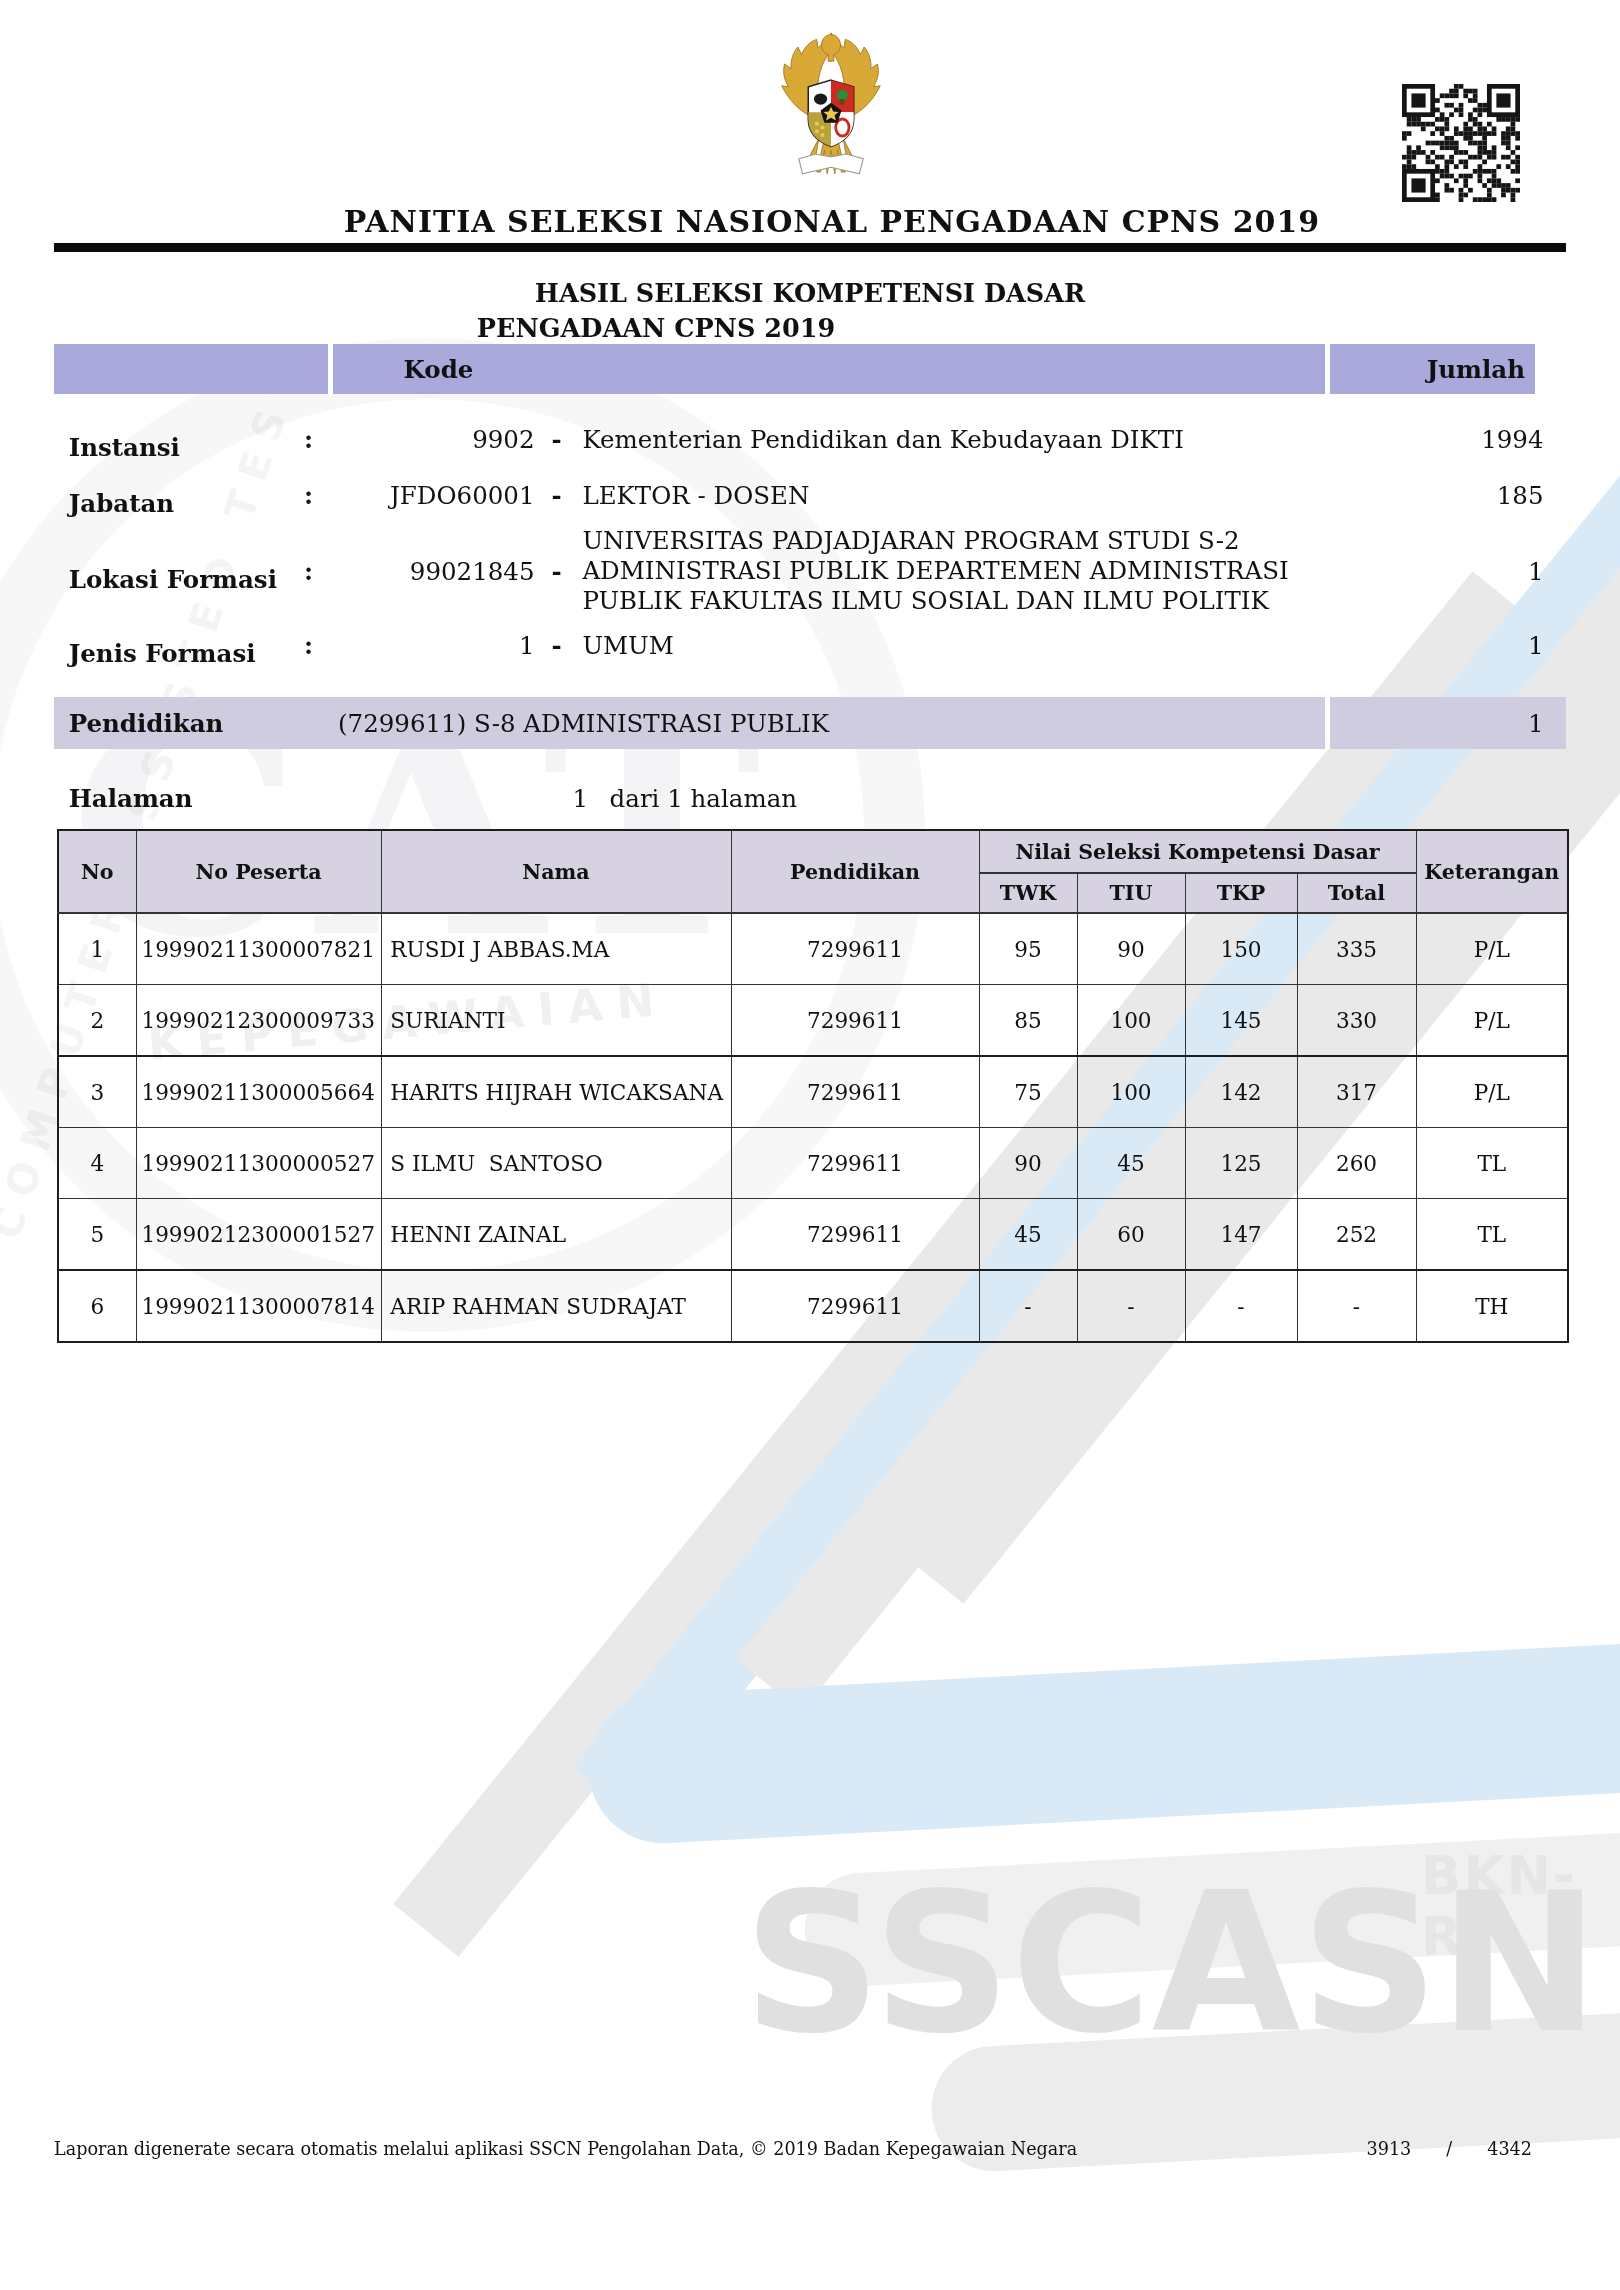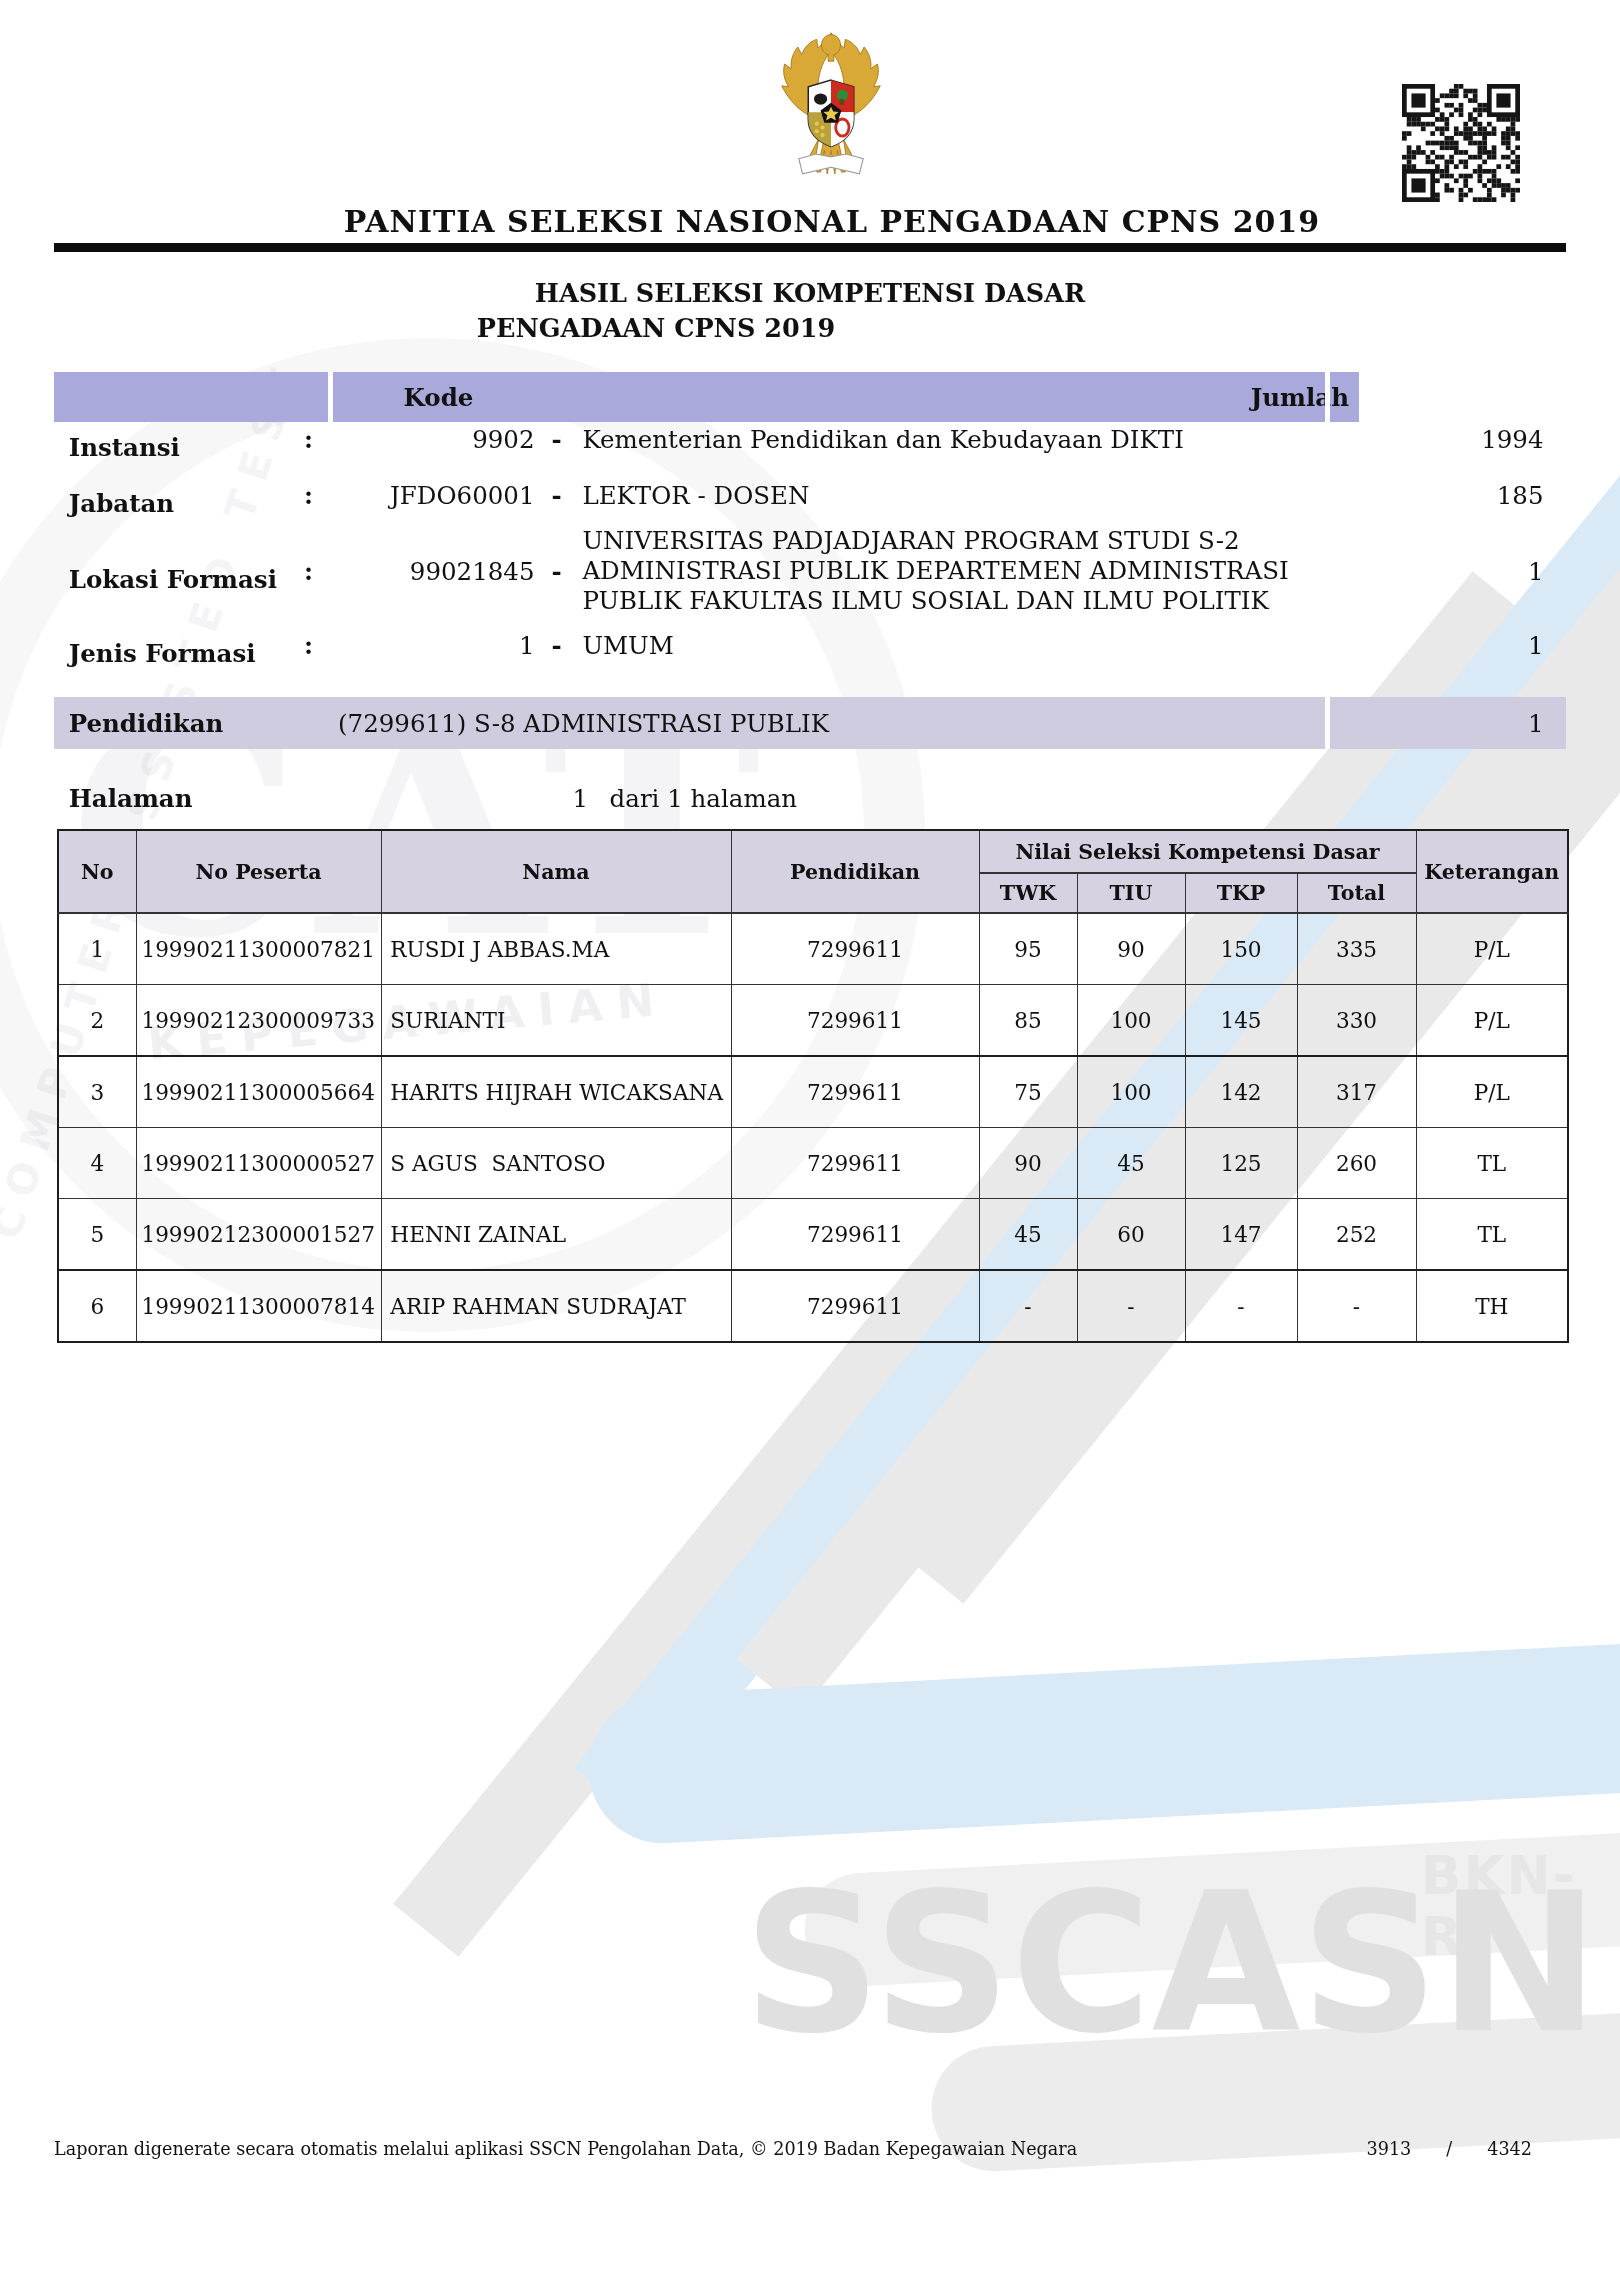--- a/index.html
+++ b/index.html
@@ -35,21 +35,21 @@
     font-weight:bold;font-size:192px;line-height:1;color:#e0e0e0;z-index:1;white-space:nowrap;}
   
   .content{position:absolute;z-index:2;}
   .emblem{left:774px;top:29px;width:114px;height:161px;}
   .qr{left:1402px;top:84px;width:118px;height:118px;}
   .title{left:0;top:204px;width:1620px;text-align:center;padding-left:44px;box-sizing:border-box;
     font-size:30px;font-weight:bold;letter-spacing:1px;}
   .rule{left:54px;top:243px;width:1512px;height:8.8px;background:#0b0b0b;}
   .sub1{left:0;top:278px;width:1620px;text-align:center;font-size:25.5px;font-weight:bold;}
   .sub2{left:0;top:313px;width:1312px;text-align:center;font-size:25.5px;font-weight:bold;}
-  .kode-bar{left:54px;top:372px;width:1305px;height:50px;background:var(--bar_primary,#a9a9dc);
+  .kode-bar{left:54px;top:344px;width:1481px;height:50px;background:var(--bar_primary,#a9a9dc);
     display:grid;grid-template-columns:274px 221px 1fr 241px;align-items:center;}
   .kode-bar .divider{position:absolute;top:0;width:4.9px;height:100%;background:#ffffff;}
   .kode-label{text-align:center;font-size:24.5px;font-weight:bold;}
   .jumlah-label{text-align:right;padding-right:10px;font-size:24.5px;font-weight:bold;}
   .info-row{position:absolute;left:54px;width:1512px;display:grid;
     grid-template-columns:250px 24.5px 206px 44px 716px 1fr;align-items:center;z-index:2;}
   .info-row .lab{padding-left:14.7px;font-size:24.5px;font-weight:bold;margin-top:16px;}
   .info-row .colon{font-size:24.5px;font-weight:bold;}
   .info-row .kode{text-align:right;font-size:24.5px;}
   .info-row .dash{text-align:center;font-size:24.5px;font-weight:bold;}
@@ -493,21 +493,21 @@
         <td>7299611</td>
         <td>75</td>
         <td>100</td>
         <td>142</td>
         <td>317</td>
         <td>P/L</td>
       </tr>
       <tr>
         <td>4</td>
         <td class="peserta">19990211300000527</td>
-        <td class="nama">S AGUS  SANTOSO</td>
+        <td class="nama">S ILMU  SANTOSO</td>
         <td>7299611</td>
         <td>90</td>
         <td>45</td>
         <td>125</td>
         <td>260</td>
         <td>TL</td>
       </tr>
       <tr>
         <td>5</td>
         <td class="peserta">19990212300001527</td>

